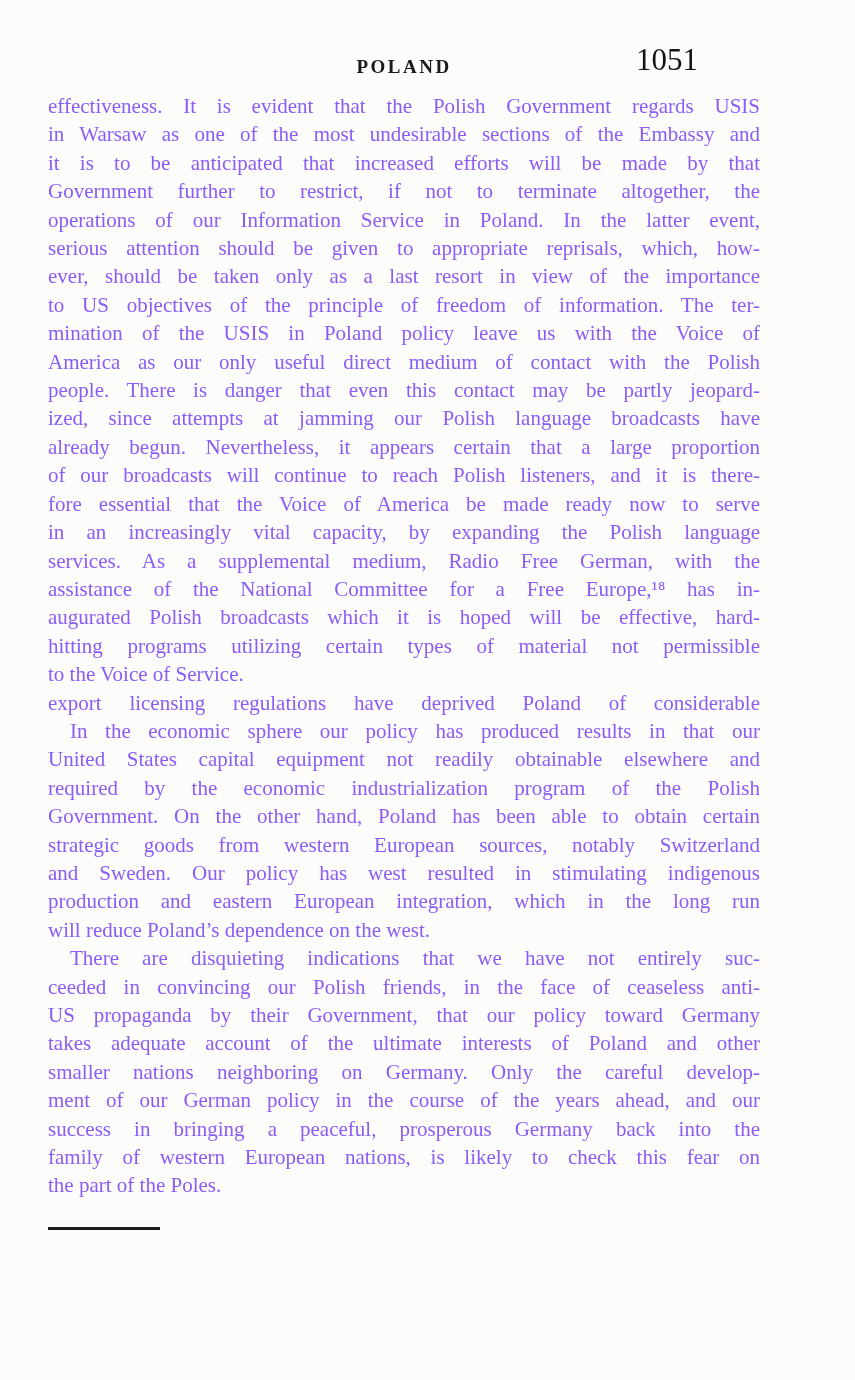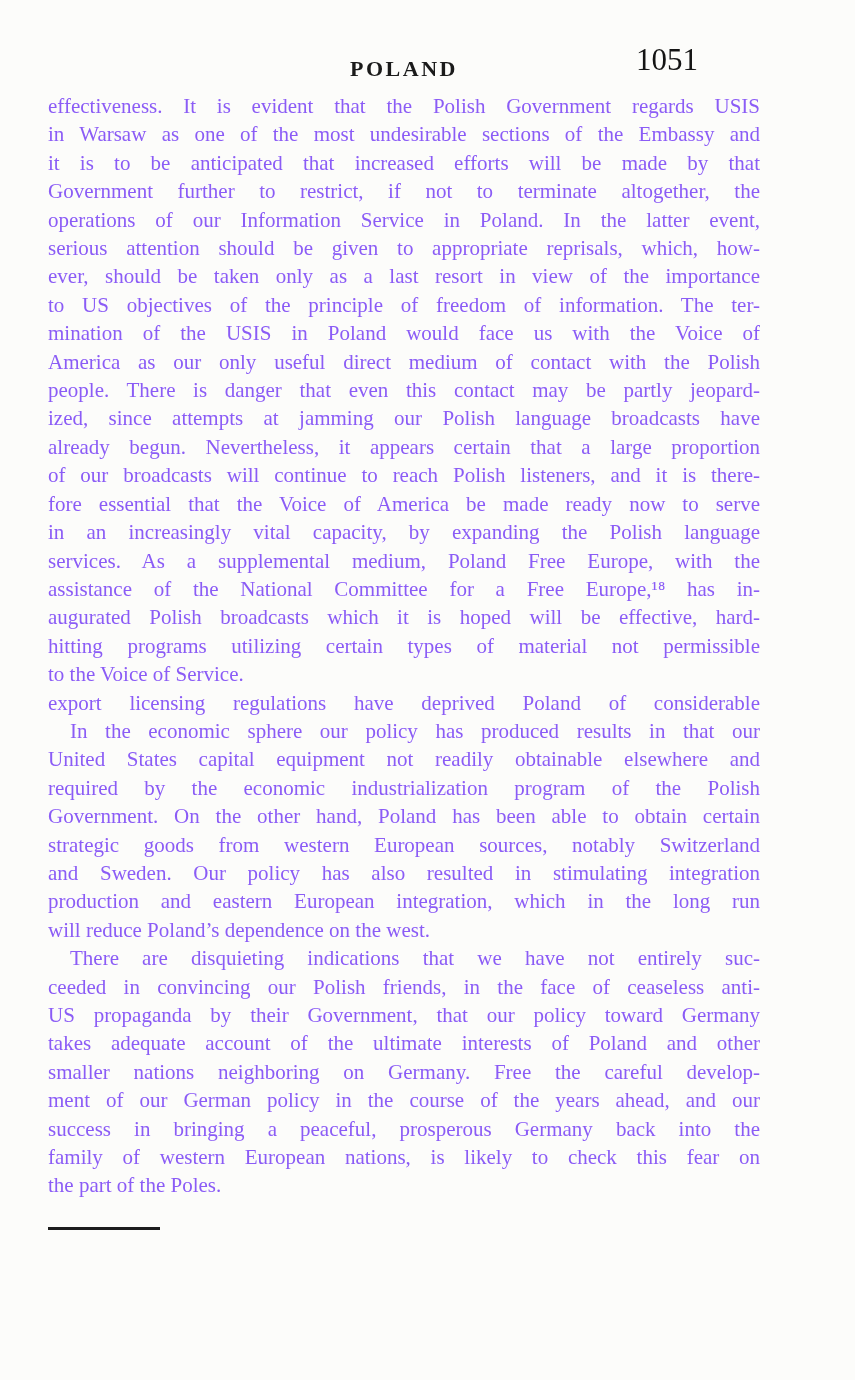--- a/index.html
+++ b/index.html
@@ -19,21 +19,21 @@
     overflow: hidden;
     font-family: "Liberation Serif", "DejaVu Serif", serif;
     color: #161616;
   }
   .running-title {
     position: absolute;
     top: 56px;
     left: 48px;
     width: 712px;
     text-align: center;
-    font-size: 22px;
+    font-size: 19px;
     letter-spacing: 2.5px;
     font-weight: 600;
     color: #1a1a1a;
   }
   .page-number {
     position: absolute;
     top: 42px;
     left: 636px;
     width: 160px;
     text-align: left;
@@ -100,51 +100,51 @@
   <div class="body-text" id="paragraphs-container">
       <div class="paragraph">
         <div class="line para-first">effectiveness. It is evident that the Polish Government regards USIS</div>
         <div class="line">in Warsaw as one of the most undesirable sections of the Embassy and</div>
         <div class="line">it is to be anticipated that increased efforts will be made by that</div>
         <div class="line">Government further to restrict, if not to terminate altogether, the</div>
         <div class="line">operations of our Information Service in Poland. In the latter event,</div>
         <div class="line">serious attention should be given to appropriate reprisals, which, how-</div>
         <div class="line">ever, should be taken only as a last resort in view of the importance</div>
         <div class="line">to US objectives of the principle of freedom of information. The ter-</div>
-        <div class="line">mination of the USIS in Poland would face us with the Voice of</div>
+        <div class="line">mination of the USIS in Poland policy leave us with the Voice of</div>
         <div class="line">America as our only useful direct medium of contact with the Polish</div>
         <div class="line">people. There is danger that even this contact may be partly jeopard-</div>
         <div class="line">ized, since attempts at jamming our Polish language broadcasts have</div>
         <div class="line">already begun. Nevertheless, it appears certain that a large proportion</div>
         <div class="line">of our broadcasts will continue to reach Polish listeners, and it is there-</div>
         <div class="line">fore essential that the Voice of America be made ready now to serve</div>
         <div class="line">in an increasingly vital capacity, by expanding the Polish language</div>
-        <div class="line">services. As a supplemental medium, Poland Free Europe, with the</div>
+        <div class="line">services. As a supplemental medium, Radio Free German, with the</div>
         <div class="line">assistance of the National Committee for a Free Europe,¹⁸ has in-</div>
         <div class="line">augurated Polish broadcasts which it is hoped will be effective, hard-</div>
         <div class="line">hitting programs utilizing certain types of material not permissible</div>
         <div class="line para-last">to the Voice of Service.</div>
       </div>
       <div class="paragraph indented">
         <div class="line">export licensing regulations have deprived Poland of considerable</div>
         <div class="line para-first">In the economic sphere our policy has produced results in that our</div>
         <div class="line">United States capital equipment not readily obtainable elsewhere and</div>
         <div class="line">required by the economic industrialization program of the Polish</div>
         <div class="line">Government. On the other hand, Poland has been able to obtain certain</div>
         <div class="line">strategic goods from western European sources, notably Switzerland</div>
-        <div class="line">and Sweden. Our policy has also resulted in stimulating integration</div>
+        <div class="line">and Sweden. Our policy has west resulted in stimulating indigenous</div>
         <div class="line">production and eastern European integration, which in the long run</div>
         <div class="line para-last">will reduce Poland’s dependence on the west.</div>
       </div>
       <div class="paragraph indented">
         <div class="line para-first">There are disquieting indications that we have not entirely suc-</div>
         <div class="line">ceeded in convincing our Polish friends, in the face of ceaseless anti-</div>
         <div class="line">US propaganda by their Government, that our policy toward Germany</div>
         <div class="line">takes adequate account of the ultimate interests of Poland and other</div>
-        <div class="line">smaller nations neighboring on Germany. Free the careful develop-</div>
+        <div class="line">smaller nations neighboring on Germany. Only the careful develop-</div>
         <div class="line">ment of our German policy in the course of the years ahead, and our</div>
         <div class="line">success in bringing a peaceful, prosperous Germany back into the</div>
         <div class="line">family of western European nations, is likely to check this fear on</div>
         <div class="line para-last">the part of the Poles.</div>
       </div>
     </div>
 
   <div class="footnote-rule"></div>
 
 

